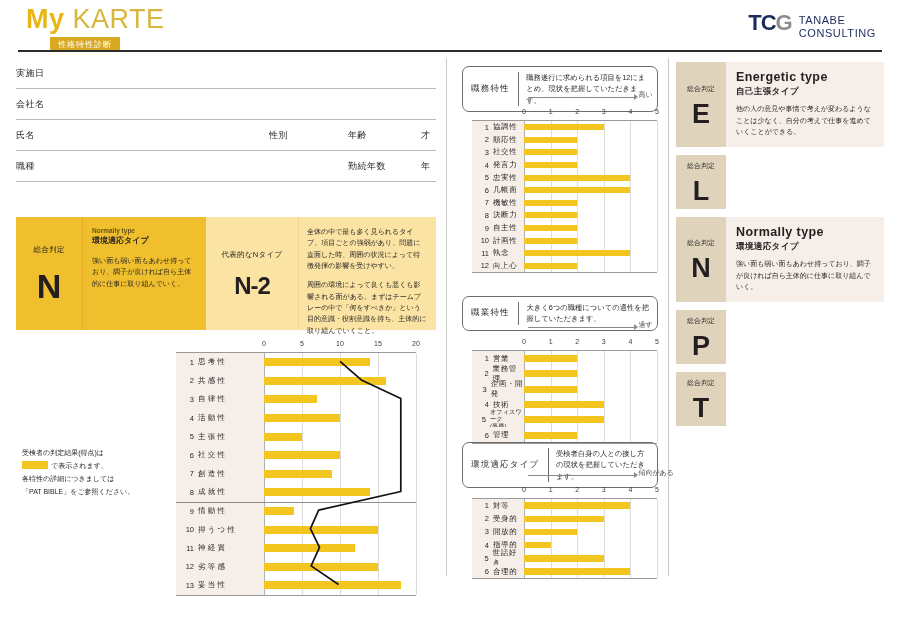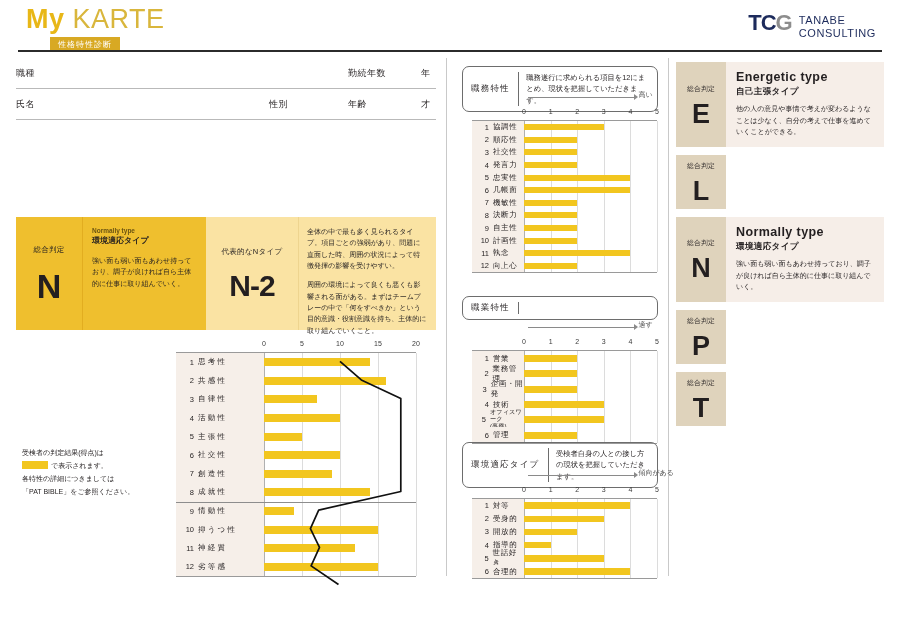--- a/index.html
+++ b/index.html
@@ -47,21 +47,21 @@
     position: absolute; left: 16px; top: 217px;
     width: 420px; height: 113px;
     display: flex;
   }
   .sum-a { width: 66px; background:#EFBF2E; display:flex; flex-direction:column; align-items:center; justify-content:center; }
   .sum-b { width: 124px; background:#EFBF2E; padding: 10px 9px 0 9px; border-left:1px solid #e2ad20; }
   .sum-c { width: 92px; background:#FAE3A3; display:flex; flex-direction:column; align-items:center; justify-content:center; }
   .sum-d { width: 138px; background:#FAE3A3; padding: 9px 9px 0 8px; border-left:1px solid #eed48f; }
   .sum-cap { font-size: 7.5px; letter-spacing: .3px; margin-bottom: 14px; }
   .sum-big { font-size: 34px; font-weight: bold; line-height: 1; }
-  .sum-big.n2 { font-size: 30px; letter-spacing: -1px; }
+  .sum-big.n2 { font-size: 24px; letter-spacing: -1px; }
   .sum-en { font-size: 6.5px; font-weight: bold; color:#6b5412; margin-bottom: 1px; }
   .sum-ja { font-size: 8px; font-weight: bold; margin-bottom: 9px; }
   .sum-txt { font-size: 7px; line-height: 1.62; }
   .sum-txt + .sum-txt { margin-top: 8px; }
 
   
   .note-box {
     position: absolute; left: 20px; top: 345px; width: 135px; height: 94px;
     border: 1px solid #6d6d6d; border-radius: 7px; padding: 7px 9px;
   }
@@ -153,29 +153,35 @@
       <div class="tcg-name">
         <div>TANABE</div>
         <div>CONSULTING</div>
       </div>
     </div>
     <div class="hr-top"></div>
   </div>
 
   <div class="col-left">
     <div class="form-row">
-      <span class="form-label">職種</span>
-      <span class="form-label r1">勤続年数</span>
-      <span class="form-label r2">年</span>
+      <span class="form-label">実施日</span>
+    </div>
+    <div class="form-row">
+      <span class="form-label">会社名</span>
     </div>
     <div class="form-row">
       <span class="form-label">氏名</span>
       <span class="form-label mid">性別</span>
       <span class="form-label r1">年齢</span>
       <span class="form-label r2">才</span>
+    </div>
+    <div class="form-row">
+      <span class="form-label">職種</span>
+      <span class="form-label r1">勤続年数</span>
+      <span class="form-label r2">年</span>
     </div>
   </div>
 
   <div class="summary">
     <div class="sum-a">
       <div class="sum-cap">総合判定</div>
       <div class="sum-big">N</div>
     </div>
     <div class="sum-b">
       <div class="sum-en">Normally type</div>
@@ -367,20 +373,34 @@
             <span class="row-num">12</span>
             <span class="row-name">劣等感</span>
           </div>
           <div class="plot">
             <div class="vline zero" style="left: 0px;"></div>
             <div class="vline" style="left: 38px;"></div>
             <div class="vline" style="left: 76px;"></div>
             <div class="vline" style="left: 114px;"></div>
             <div class="vline" style="left: 152px;"></div>
             <div class="bar" style="width: 114px; height: 8px; top: calc(50% - 4px);"></div>
+          </div>
+        </div>
+        <div class="row">
+          <div class="row-label">
+            <span class="row-num">13</span>
+            <span class="row-name">妥当性</span>
+          </div>
+          <div class="plot">
+            <div class="vline zero" style="left: 0px;"></div>
+            <div class="vline" style="left: 38px;"></div>
+            <div class="vline" style="left: 76px;"></div>
+            <div class="vline" style="left: 114px;"></div>
+            <div class="vline" style="left: 152px;"></div>
+            <div class="bar" style="width: 136.8px; height: 8px; top: calc(50% - 4px);"></div>
           </div>
         </div>
         <div class="divider-h" style="top: 148.8px;"></div>
       </div>
     <svg class="curve-svg" width="250" height="255.8">
         <path d="M164.0 21.3 L185.3 39.9 L224.8 58.5 L224.8 77.1 L224.8 95.7 L224.8 114.3 L224.8 132.9 L224.8 151.5 L142.7 170.1 L134.4 188.7 L143.5 207.3 L135.1 225.9 L162.5 244.5" fill="none" stroke="#111111" stroke-width="1.7" stroke-linejoin="round"></path>
       </svg>
   </div>
 
   <div class="vdiv" style="left:446px"></div>
@@ -583,20 +603,21 @@
         </div>
       </div>
   <div class="arrow-line" style="left: 56px; width: 106.4px; top: -11px;"></div>
       <div class="arrow-head" style="left: 162.4px; top: -14px;"></div>
       <div class="arrow-note" style="left: 166.4px; top: -18px;">高い</div>
     </div>
 
   <div class="sec-head" style="left:462px; top:296px; width:196px;">
     <span class="sec-head-title">職業特性</span>
     <span class="sec-head-sep"></span>
+    <span class="sec-head-desc">大きく6つの職種についての適性を把握していただきます。</span>
   </div>
   <div class="chart" id="chart-occ">
     <div class="axis-row">
         <span class="axis-tick" style="left: 52px;">0</span>
         <span class="axis-tick" style="left: 78.6px;">1</span>
         <span class="axis-tick" style="left: 105.2px;">2</span>
         <span class="axis-tick" style="left: 131.8px;">3</span>
         <span class="axis-tick" style="left: 158.4px;">4</span>
         <span class="axis-tick" style="left: 185px;">5</span>
       </div>

